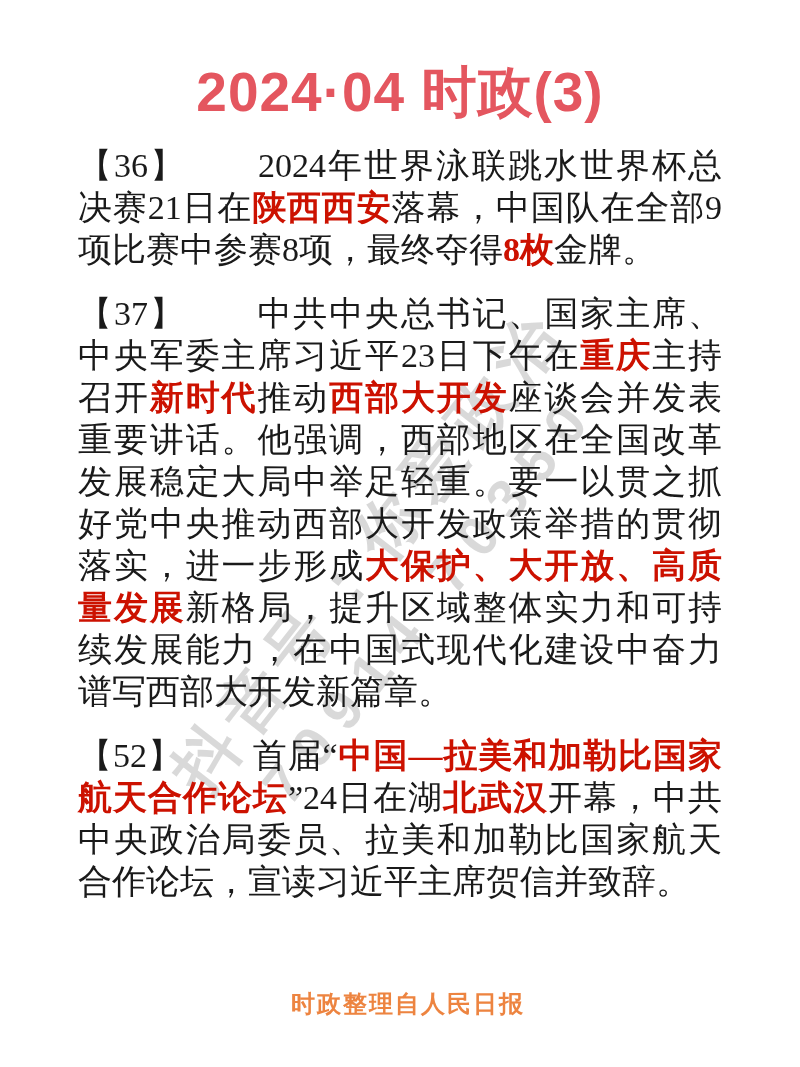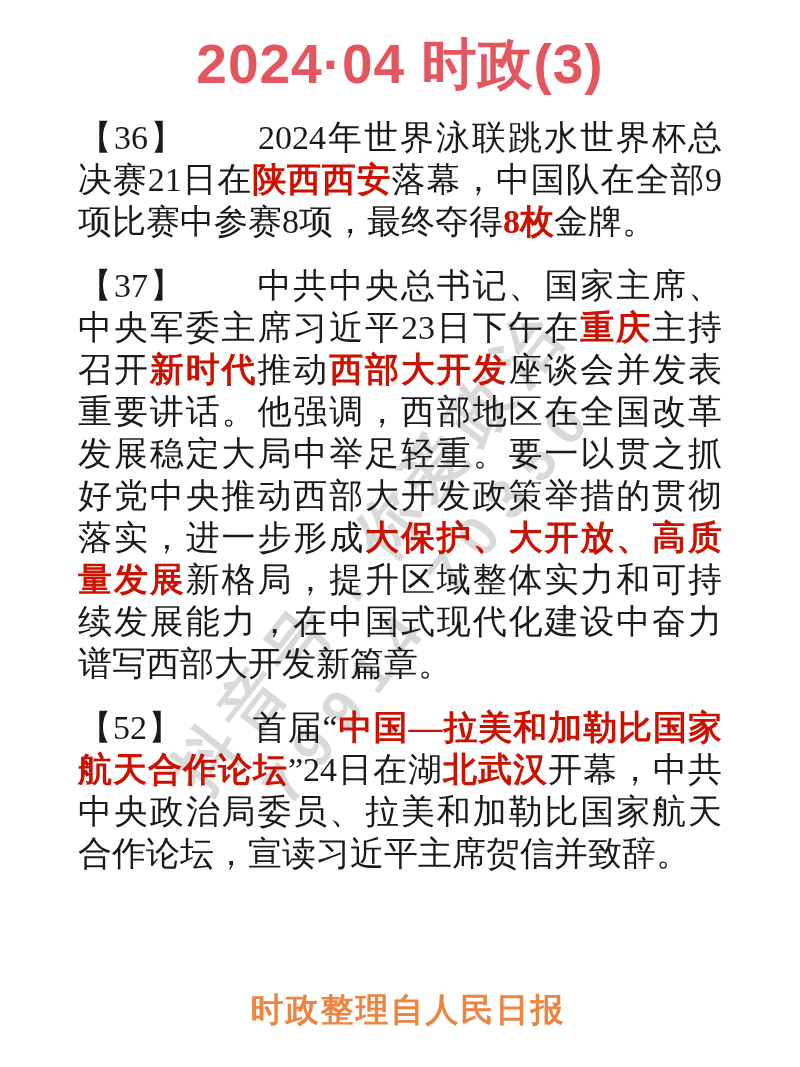--- a/index.html
+++ b/index.html
@@ -26,21 +26,21 @@
     z-index: 0;
     pointer-events: none;
     white-space: nowrap;
   }
   .watermark .wline1 { font-size: 64px; letter-spacing: 10px; }
   .watermark .wline2 { font-size: 56px; letter-spacing: 16px; }
   .title {
     position: relative;
     z-index: 1;
     margin: 0;
-    padding-top: 28px;
+    padding-top: 56px;
     text-align: center;
     font-family: "Liberation Sans", "DejaVu Sans", sans-serif;
     font-weight: 800;
     font-size: 55px;
     letter-spacing: 1px;
     color: var(--title, #e4565f);
   }
   .content {
     position: relative;
     z-index: 1;
@@ -56,21 +56,21 @@
   .tx { color: inherit; }
   .footer {
     position: absolute;
     z-index: 1;
     left: 16px;
     right: 0;
     top: 988px;
     text-align: center;
     font-family: "Liberation Sans", "DejaVu Sans", sans-serif;
     font-weight: 700;
-    font-size: 33px;
+    font-size: 24px;
     letter-spacing: 2px;
     color: var(--footer, #ed8440);
   }
 </style>
 </head>
 <body>
 
 <div class="page">
 
   <div class="watermark">

